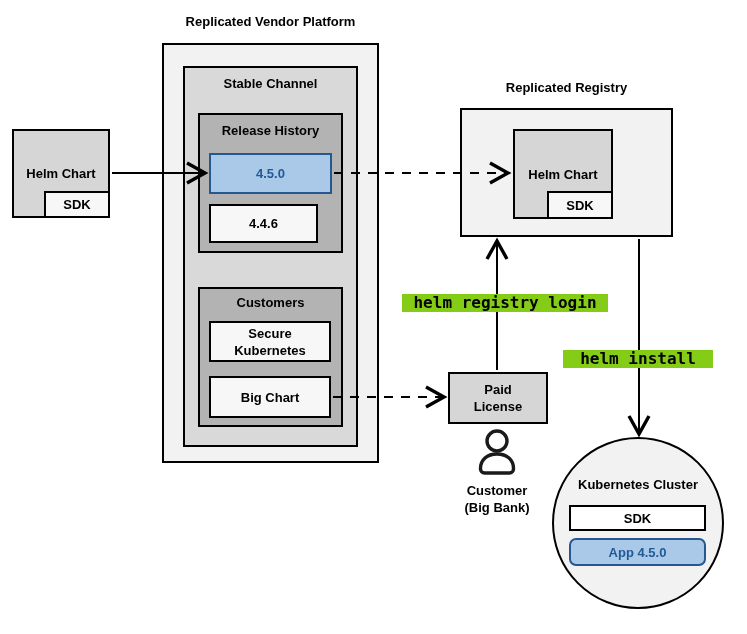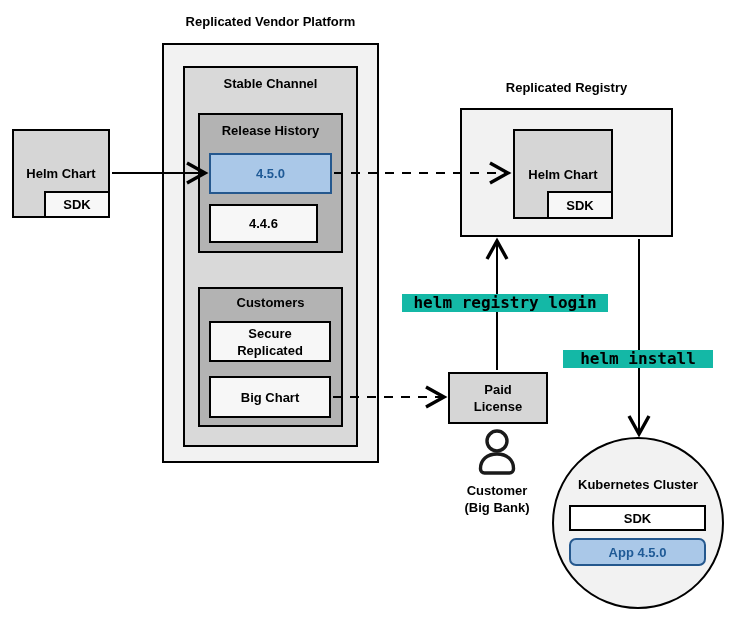--- a/index.html
+++ b/index.html
@@ -50,21 +50,21 @@
   }
   .lines { white-space: pre-line; line-height: 17px; }
   .mono {
     position: absolute;
     z-index: 6;
     font-family: "DejaVu Sans Mono", monospace;
     font-weight: bold;
     font-size: 16px;
     color: #000000;
     text-align: center;
-    background: #14b8a6;
+    background: #84cc16;
     line-height: 18px;
   }
   .circle {
     position: absolute;
     box-sizing: border-box;
     border: 2px solid #000000;
     border-radius: 50%;
   }
   #overlay {
     position: absolute;
@@ -92,21 +92,21 @@
 
   <div class="box blue center lbl" style="left:209px; top:153px; width:123px; height:41px; color:#1f5a96;">4.5.0</div>
 
   <div class="box fill-item center lbl" style="left:209px; top:204px; width:109px; height:39px;">4.4.6</div>
 
   <div class="box fill-group" style="left:198px; top:287px; width:145px; height:140px;">
     <div class="toplabel lbl" style="top:6px;">Customers</div>
   </div>
 
   <div class="box fill-item center lbl lines" style="left:209px; top:321px; width:122px; height:41px;">Secure
-Replicated</div>
+Kubernetes</div>
 
   <div class="box fill-item center lbl lines" style="left:209px; top:376px; width:122px; height:42px;">Big Chart</div>
 
   <div class="box fill-chart center lbl" style="left:12px; top:129px; width:98px; height:89px;">
     <span>Helm Chart</span>
     <div class="box fill-item center lbl" style="right:-2px; bottom:-2px; width:66px; height:27px;">SDK</div>
   </div>
 
   <div class="floating lbl" style="left:460px; top:80px; width:213px;">Replicated Registry</div>
 

